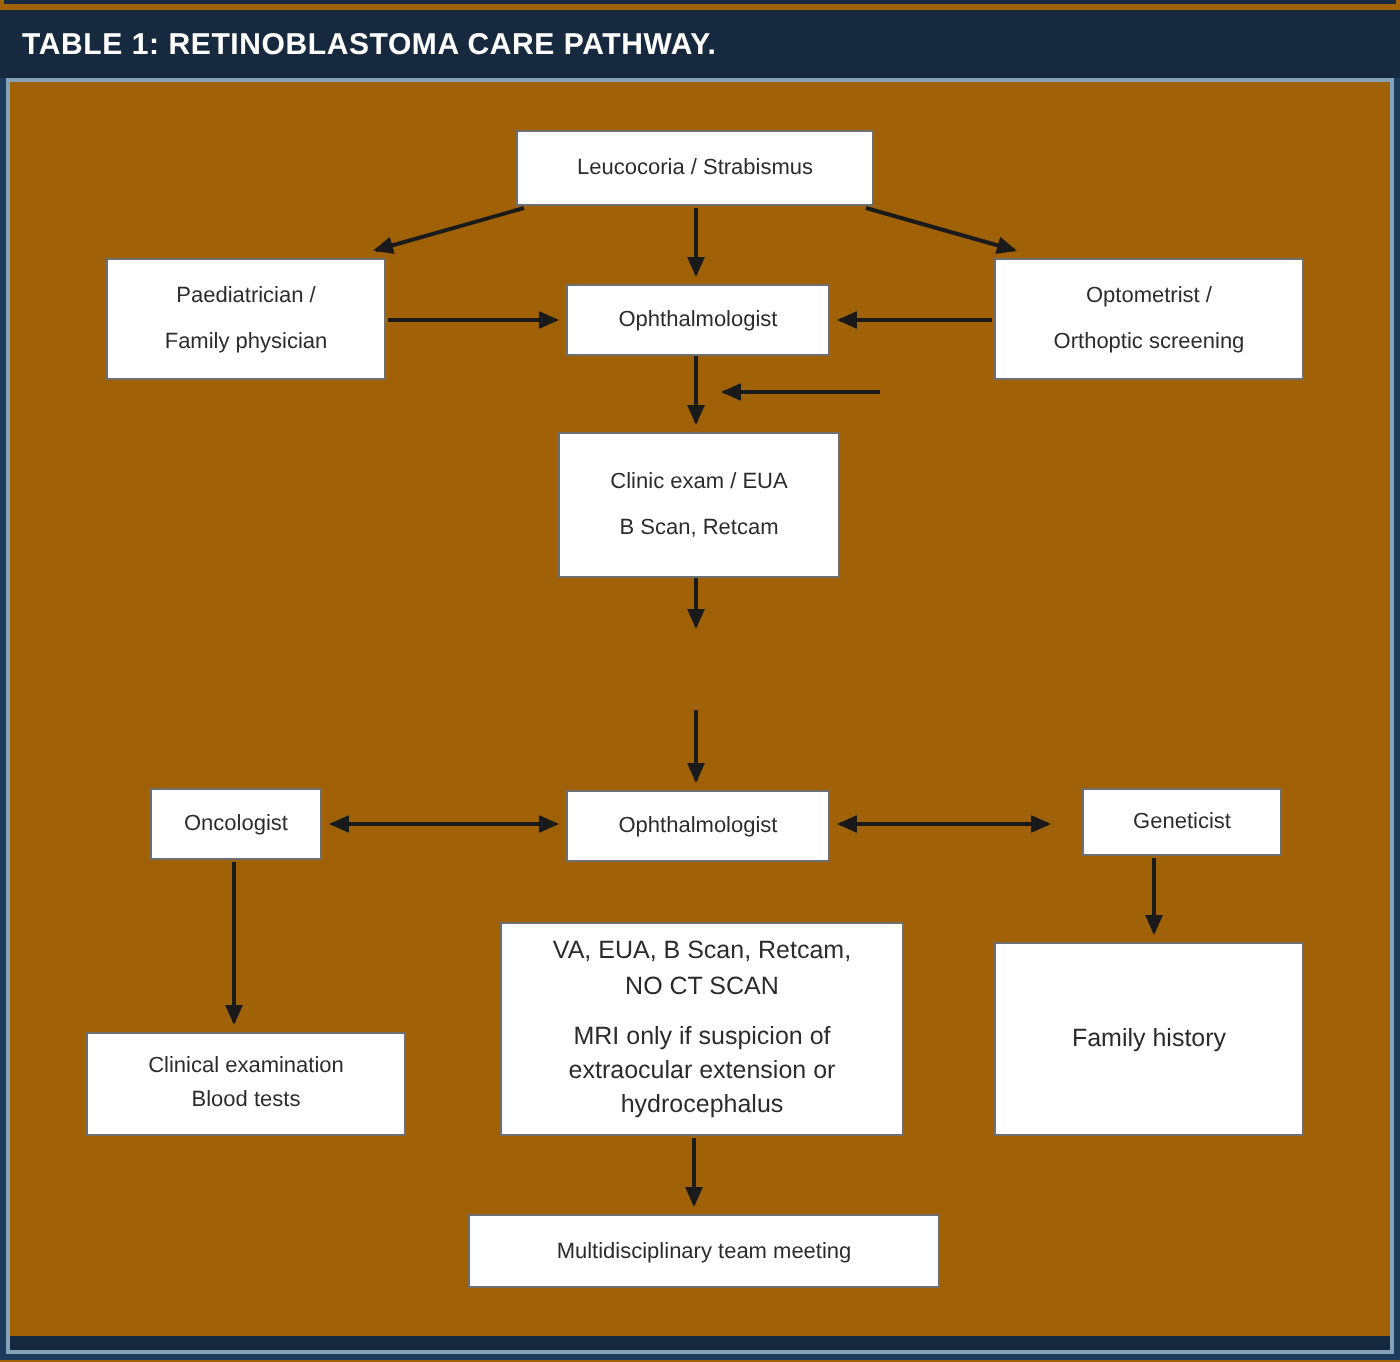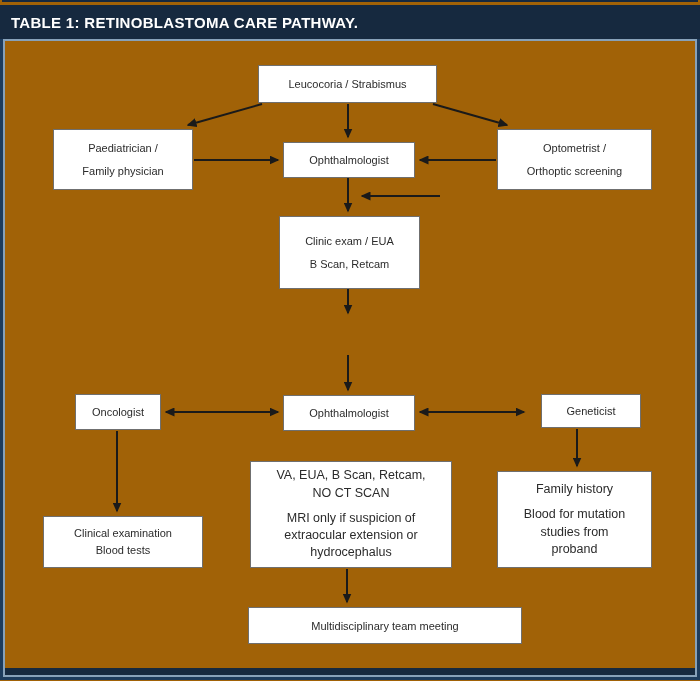--- a/index.html
+++ b/index.html
@@ -118,24 +118,21 @@
 hydrocephalus</span>
   </div>
 
   <div class="node lh15" style="left:43px;top:516px;width:160px;height:52px;">
     <span class="pre">Clinical examination
 Blood tests</span>
   </div>
 
   <div class="node small" style="left:497px;top:471px;width:155px;height:97px;">
     <span class="pre">Family history</span>
-    <span class="pre part2">Blood for mutation
-studies from
-proband</span>
   </div>
 
-  <div class="node" style="left:248px;top:607px;width:274px;height:37px;">
+  <div class="node" style="left:234px;top:607px;width:236px;height:37px;">
     <span class="pre">Multidisciplinary team meeting</span>
   </div>
 
   <div class="bottom-bar"></div>
 
 </div>
 
 </body></html>

